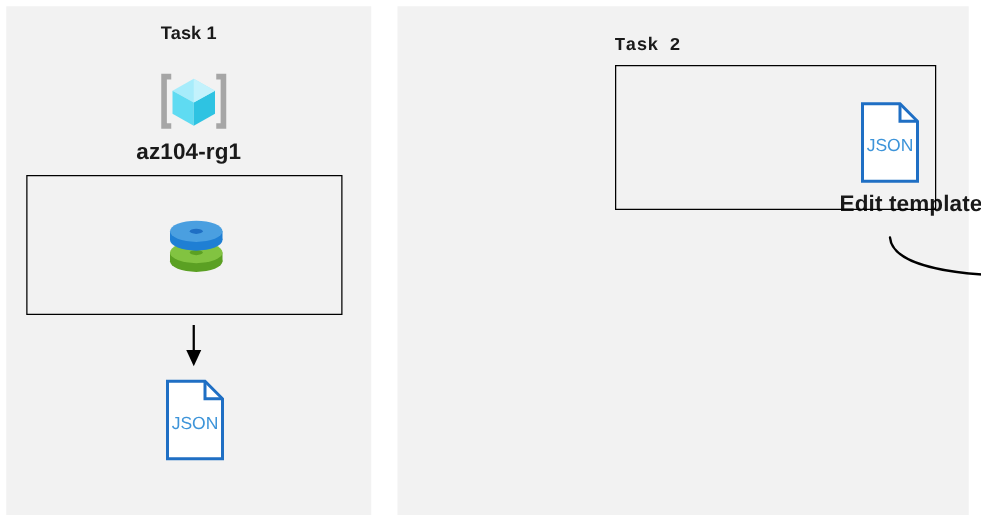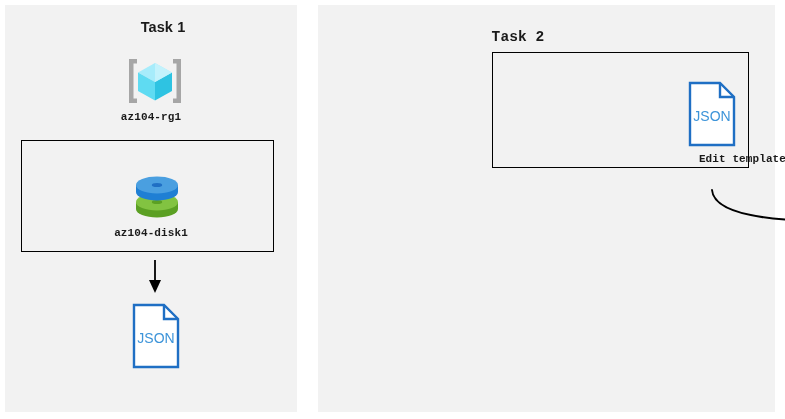--- a/index.html
+++ b/index.html
@@ -33,39 +33,38 @@
   .panel-title {
     position: absolute;
     font-size: 14.5px;
     font-weight: bold;
     color: #1a1a1a;
     text-align: center;
     white-space: nowrap;
     letter-spacing: 0.1px;
   }
   #task1-title {
-    left: 12px;
+    left: 0;
     top: 14px;
     width: 292px;
   }
   #task2-title {
     left: 110px;
     top: 24px;
     width: 180px;
     font-family: Liberation Mono, monospace;
   }
   .node-label {
     position: absolute;
-    font-size: 11px;
+    font-size: 18px;
     font-weight: bold;
     color: #1a1a1a;
     text-align: center;
     white-space: nowrap;
     letter-spacing: 0.1px;
-    font-family: Liberation Mono, monospace;
   }
   .bordered-box {
     position: absolute;
     border: 1.6px solid #000000;
     background: transparent;
     box-sizing: border-box;
   }
   #task1-disk-box {
     left: 16px;
     top: 135px;
@@ -140,21 +139,20 @@
       <ellipse cx="26" cy="29" rx="21" ry="8.5" fill="#82c341"></ellipse>
       <ellipse cx="26" cy="29" rx="5.2" ry="2.1" fill="#5ba023"></ellipse>
 
       <ellipse cx="26" cy="19" rx="21" ry="8.5" fill="#1f7fd4"></ellipse>
       <rect x="5" y="12" width="42" height="7" fill="#1f7fd4"></rect>
       <ellipse cx="26" cy="12" rx="21" ry="8.5" fill="#4a9fe0"></ellipse>
       <ellipse cx="26" cy="12" rx="5.2" ry="2.1" fill="#1f6fc4"></ellipse>
     </svg>
   </div>
 
-  <div class="node-label" id="task1-disk-label">az104-disk1</div>
 
   <div class="icon-wrap" id="task1-arrow">
     <svg width="32" height="34" viewBox="0 0 32 34" xmlns="http://www.w3.org/2000/svg">
       <line x1="16" y1="0" x2="16" y2="23" stroke="#000000" stroke-width="1.8"></line>
       <polygon points="16,33 10,20 22,20" fill="#000000"></polygon>
     </svg>
   </div>
 
   <div class="icon-wrap" id="task1-json-icon">
     <svg width="50" height="66" viewBox="0 0 50 66" xmlns="http://www.w3.org/2000/svg">

